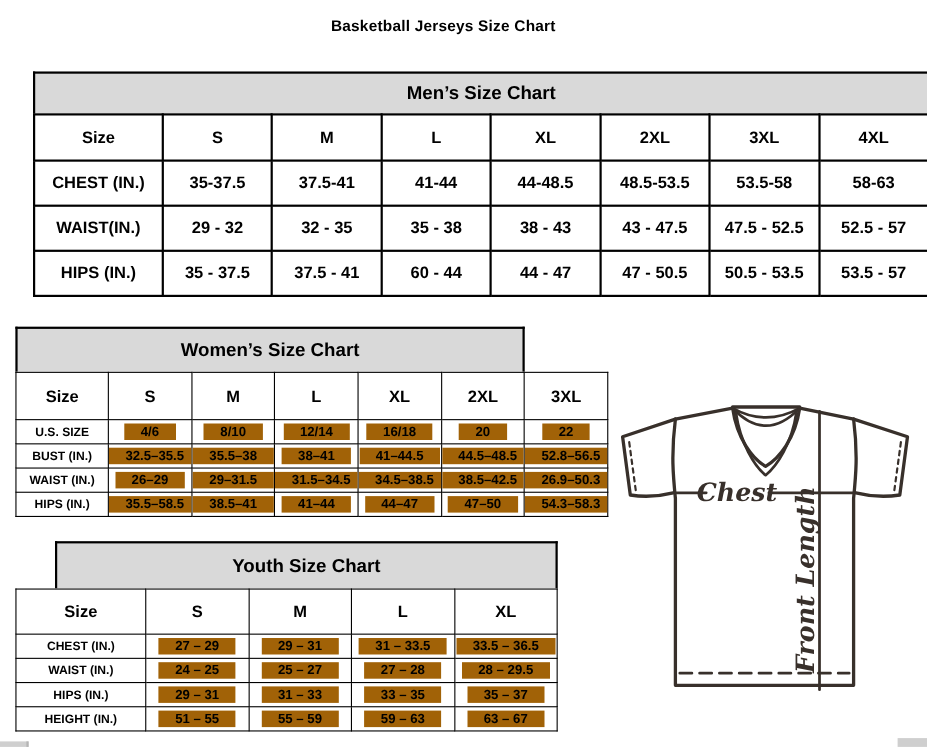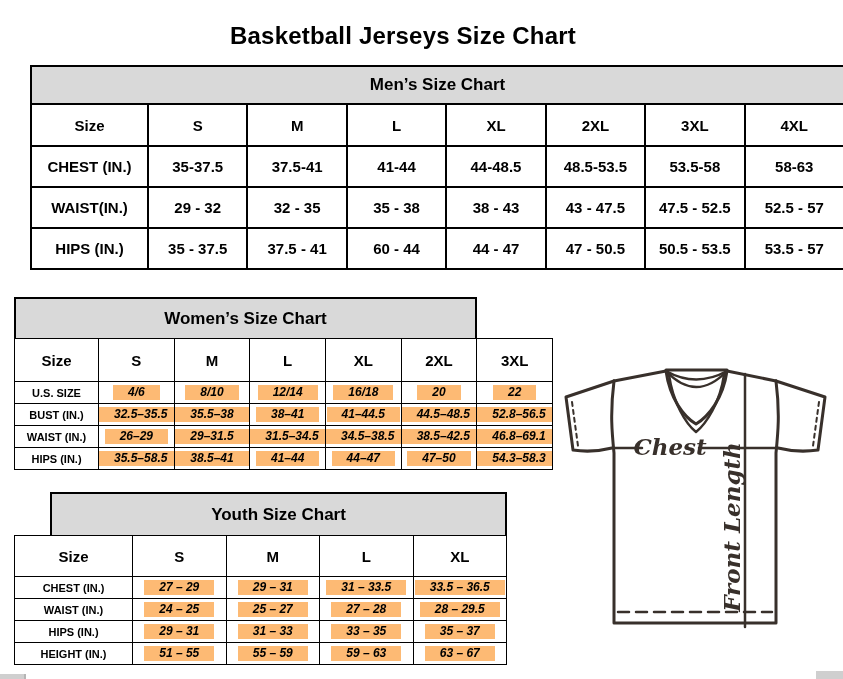--- a/index.html
+++ b/index.html
@@ -3,21 +3,21 @@
 <meta charset="utf-8">
 <style>
   html,body{margin:0;padding:0;}
   body{
     width:843px;height:679px;position:relative;overflow:hidden;
     background:#ffffff;color:#000;
     font-family:"Liberation Sans", sans-serif;
   }
   .page-title{
     position:absolute;left:0;top:6px;width:806px;
-    text-align:center;font-size:24px;font-weight:bold;letter-spacing:0.2px;
+    text-align:center;font-size:14px;font-weight:bold;letter-spacing:0.2px;
   }
   .section{position:absolute;}
   .sec-header{
     background:#d9d9d9;border:2px solid #000;border-bottom:none;
     display:flex;align-items:center;justify-content:center;
     font-weight:bold;
   }
   table{border-collapse:collapse;table-layout:fixed;background:#fff;}
   th,td{
     border:2px solid #000;text-align:center;vertical-align:middle;
@@ -41,21 +41,21 @@
   #womens tbody td{font-size:12px;}
   
   #youth{left:14px;top:492px;width:493px;}
   #youth .sec-header{height:41px;font-size:17px;margin-left:36px;}
   #youth table{width:493px;}
   #youth th,#youth td{border-width:1.5px;}
   #youth thead th{height:40px;font-size:15px;}
   #youth tbody tr{height:22px;}
   #youth tbody th{font-size:11px;}
   #youth tbody td{font-size:12px;}
-  .hl{background:#fdba74;padding:0 15px;display:inline-block;line-height:1.2;font-style:italic;}
+  .hl{background:#a16207;padding:0 15px;display:inline-block;line-height:1.2;}
   
   #diagram{position:absolute;left:552px;top:355px;width:288px;height:292px;}
   .dlabel{
     font-family:"DejaVu Serif", serif;
     font-style:italic;font-weight:bold;font-size:23px;fill:#38302b;
   }
   
   .frag{position:absolute;background:#cfcfcf;}
   #frag-left{left:0;top:674px;width:24px;height:5px;border-right:2px solid #b5b5b5;}
   #frag-right{left:816px;top:671px;width:27px;height:8px;}
@@ -167,21 +167,21 @@
           <td><span class="hl">44.5–48.5</span></td>
           <td><span class="hl">52.8–56.5</span></td>
         </tr>
         <tr>
           <th>WAIST (IN.)</th>
           <td><span class="hl">26–29</span></td>
           <td><span class="hl">29–31.5</span></td>
           <td><span class="hl">31.5–34.5</span></td>
           <td><span class="hl">34.5–38.5</span></td>
           <td><span class="hl">38.5–42.5</span></td>
-          <td><span class="hl">46.8–69.1</span></td>
+          <td><span class="hl">26.9–50.3</span></td>
         </tr>
         <tr>
           <th>HIPS (IN.)</th>
           <td><span class="hl">35.5–58.5</span></td>
           <td><span class="hl">38.5–41</span></td>
           <td><span class="hl">41–44</span></td>
           <td><span class="hl">44–47</span></td>
           <td><span class="hl">47–50</span></td>
           <td><span class="hl">54.3–58.3</span></td>
         </tr>

